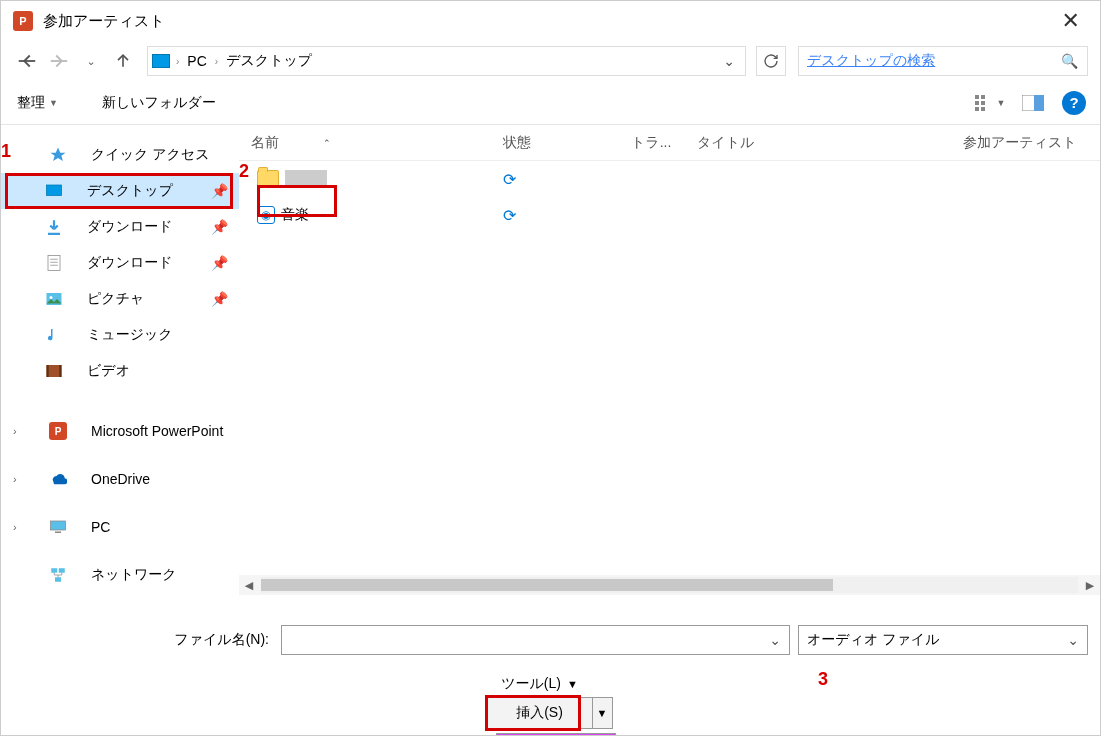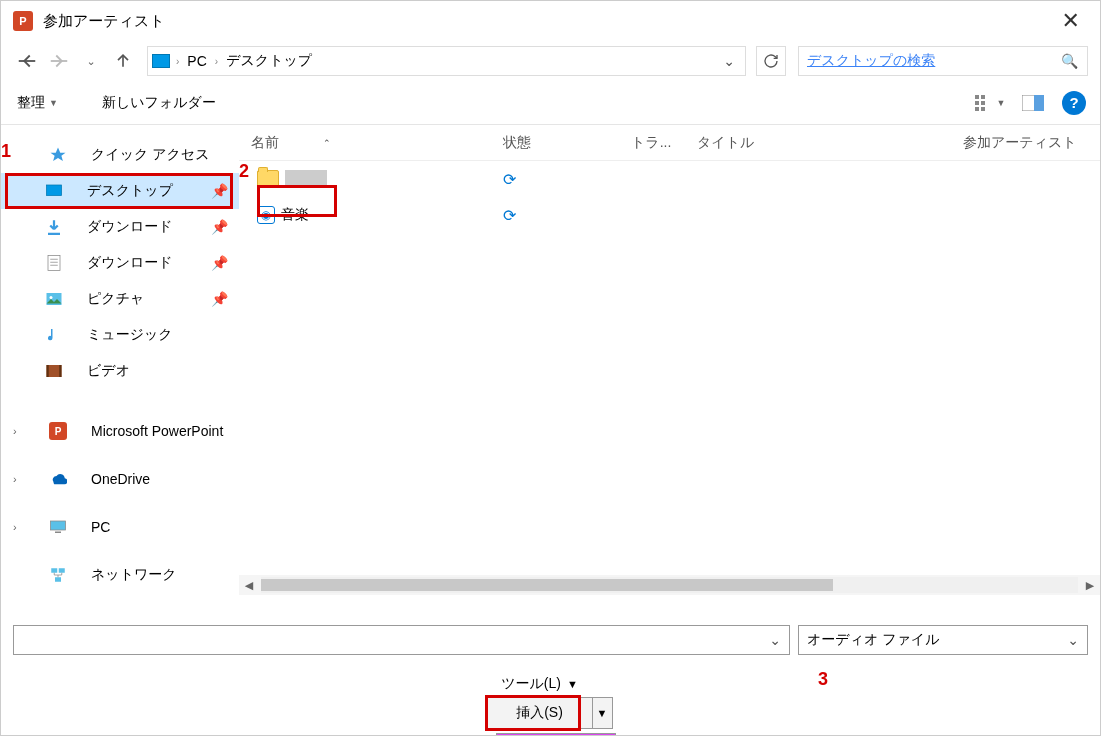--- a/index.html
+++ b/index.html
@@ -295,20 +295,21 @@
       <div class="track">
           <div class="thumb"></div>
         </div>
       <div class="arrow">▶</div>
     </div>
   </div>
 </div>
 
 <div class="bottom">
   <div class="filename-row">
+    <div class="lbl">ファイル名(N):</div>
     <div class="input">
         <span class="dd">⌄</span>
       </div>
     <div class="filetype">
       <span>オーディオ ファイル</span>
       <span class="dd">⌄</span>
     </div>
   </div>
   <div class="button-row">
     <div class="tools">

